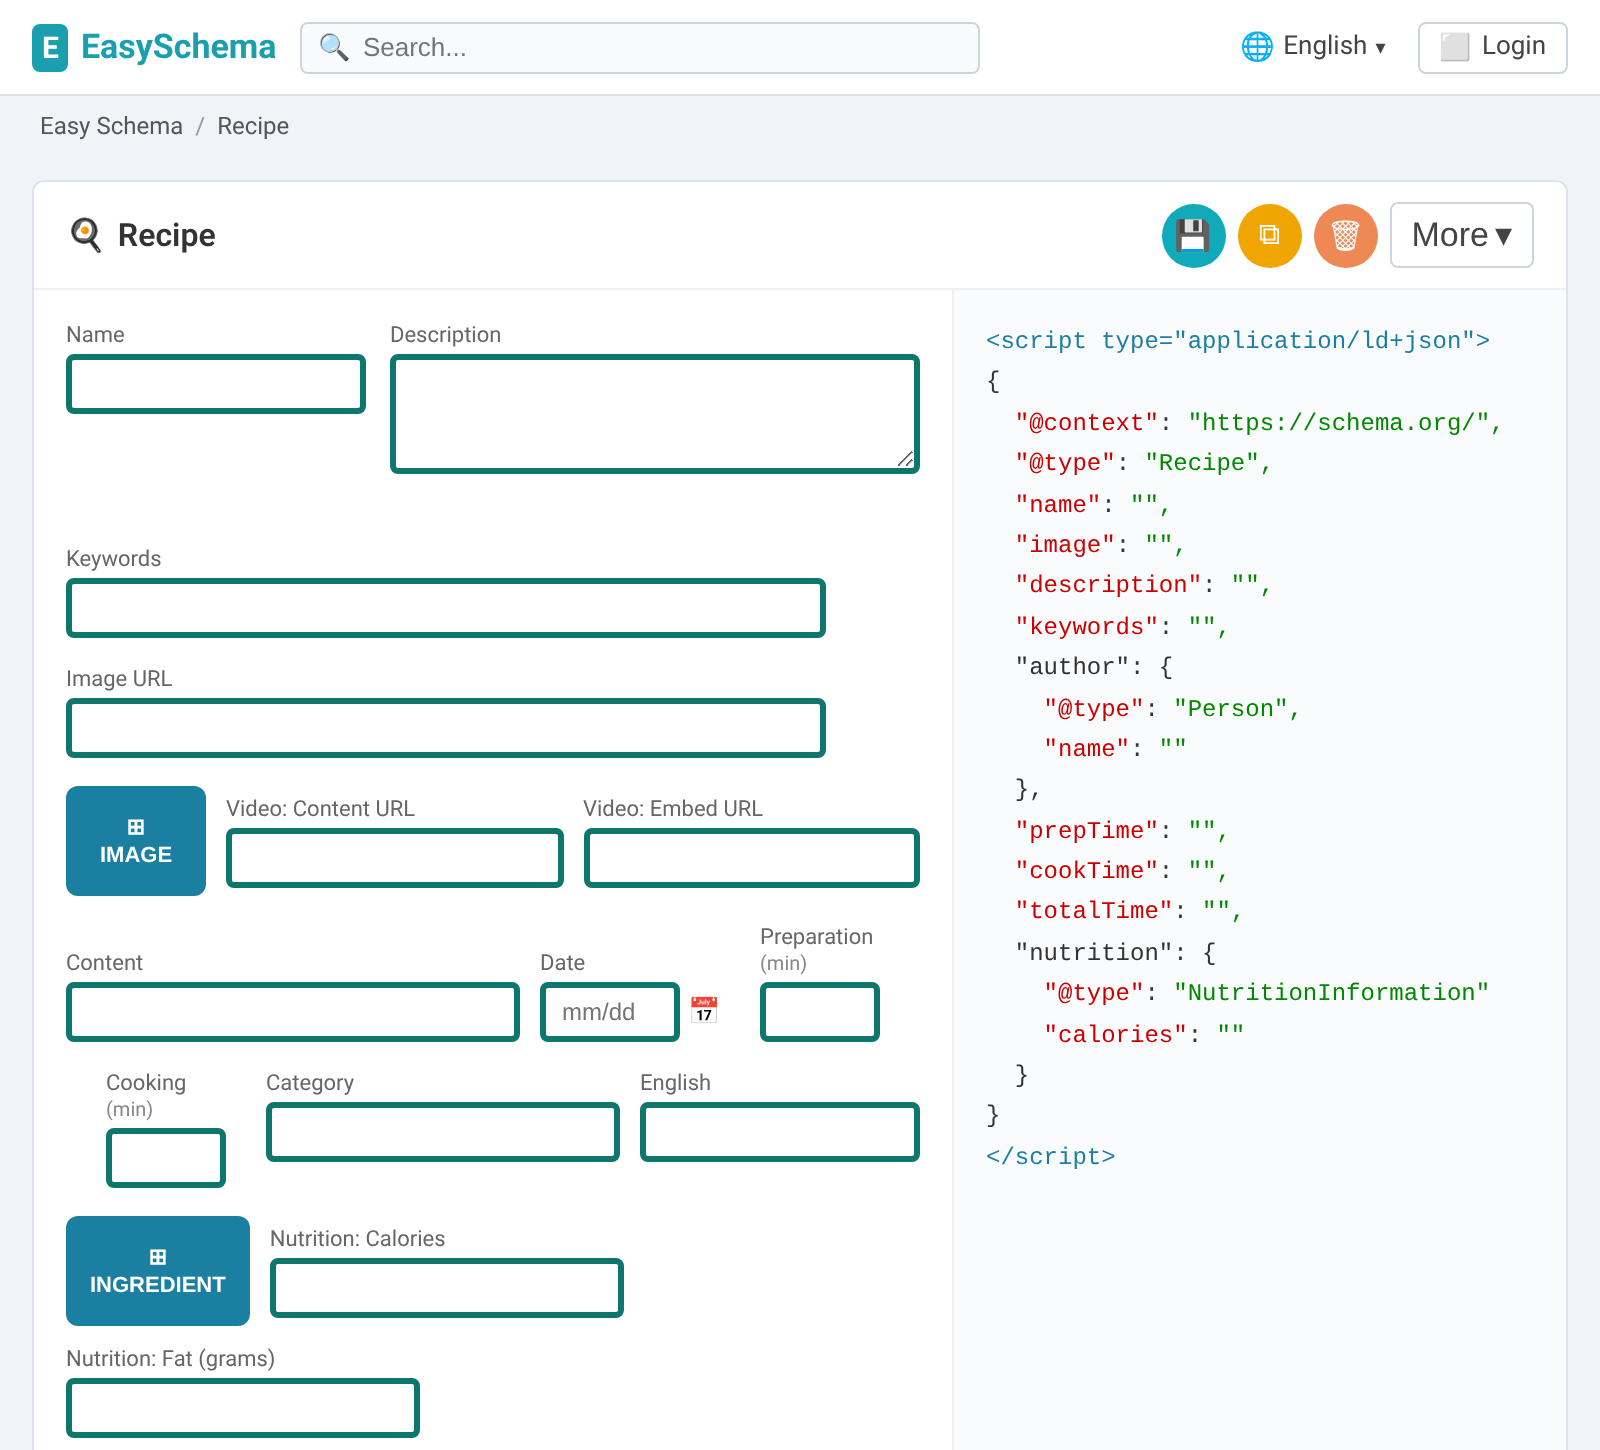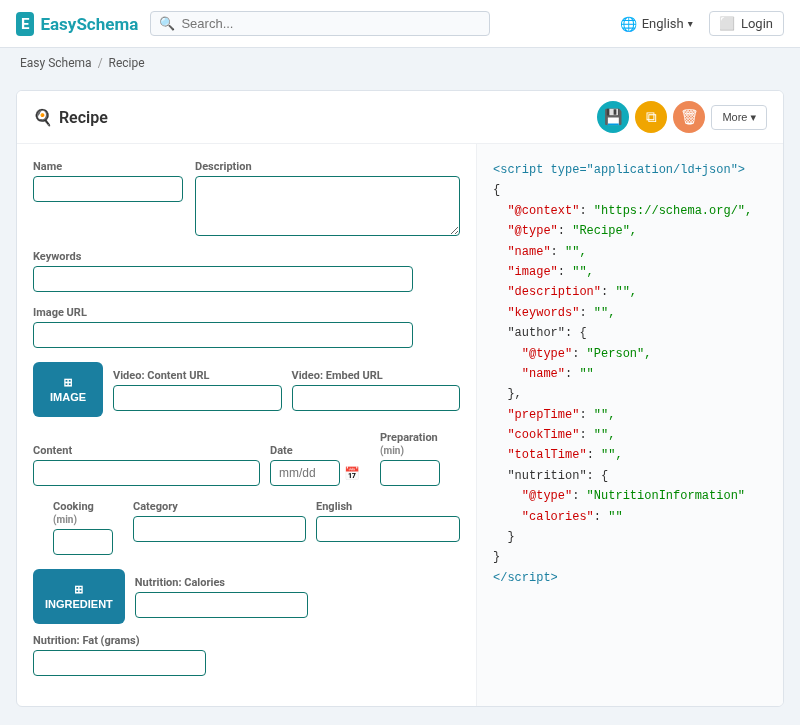--- a/index.html
+++ b/index.html
@@ -63,42 +63,42 @@
       width: 32px; height: 32px; border-radius: 50%; border: none;
       display: flex; align-items: center; justify-content: center;
       cursor: pointer; font-size: 15px;
     }
     .icon-btn.save { background: #1ab; color: #fff; }
     .icon-btn.copy { background: #f0a500; color: #fff; }
     .icon-btn.delete { background: #e85; color: #fff; }
     .more-btn {
       display: flex; align-items: center; gap: 3px;
       border: 1px solid #cdd5de; background: #fff; border-radius: 4px;
-      padding: 5px 10px; cursor: pointer; font-size: 11px; color: #444;
+      padding: 5px 10px; cursor: pointer; font-size: 17px; color: #444;
     }
 
     
     .two-col { display: flex; min-height: 560px; }
     .form-col { flex: 0 0 460px; padding: 16px; border-right: 1px solid #eef0f3; overflow-y: auto; }
     .code-col { flex: 1; padding: 16px; background: #fafbfc; font-family: 'Courier New', monospace; font-size: 12px; overflow-y: auto; }
 
     
     .field-row { display: flex; gap: 12px; margin-bottom: 14px; align-items: flex-start; flex-wrap: wrap; }
     .field { display: flex; flex-direction: column; gap: 3px; }
-    .field label { font-size: 11px; color: #666; font-weight: 700; }
+    .field label { font-size: 11px; color: #666; font-weight: 400; }
     .field input, .field textarea {
-      border: 1px solid #0f766e; border-radius: 4px; padding: 5px 8px;
+      border: 3px solid #0f766e; border-radius: 4px; padding: 5px 8px;
       font-size: 12px; color: #333; outline: none; background: #fff;
     }
     .field textarea { resize: vertical; }
     .field-name { flex: 1; min-width: 150px; }
     .field-name input { width: 100%; }
     .field-desc { flex: 2; min-width: 200px; }
     .field-desc textarea { width: 100%; height: 60px; }
-    .field-keywords { width: 100%; }
+    .field-keywords { width: 100%; margin-top: 22px; }
     .field-keywords input { width: 380px; }
     .field-imageurl { width: 100%; }
     .field-imageurl input { width: 380px; }
 
     .image-row { display: flex; align-items: center; gap: 10px; margin-bottom: 14px; flex-wrap: wrap; }
     .image-btn {
       background: #1a7fa0; color: #fff; border: none; border-radius: 6px;
       padding: 10px 14px; cursor: pointer; font-size: 11px; font-weight: 600;
       display: flex; flex-direction: column; align-items: center; gap: 2px;
       width: 70px; height: 55px; justify-content: center;

